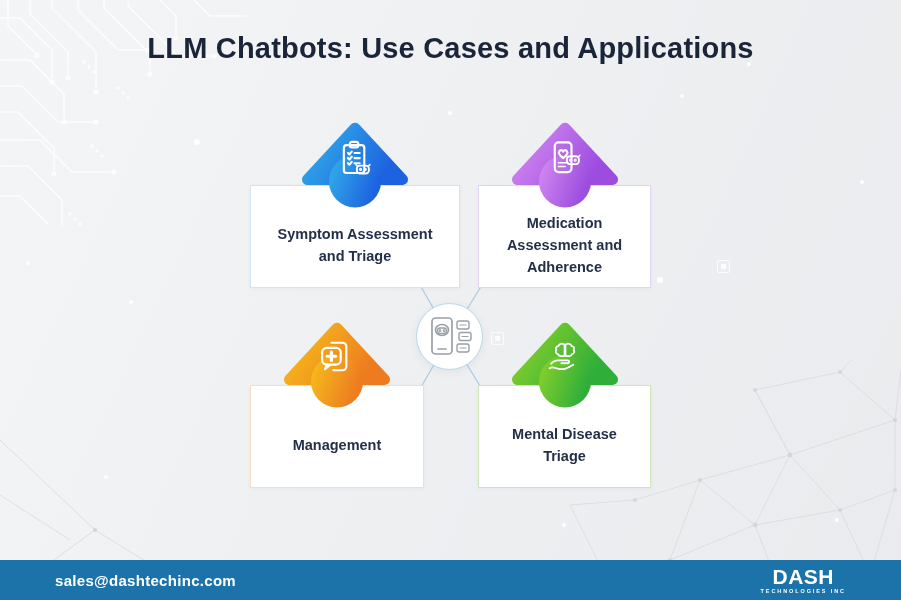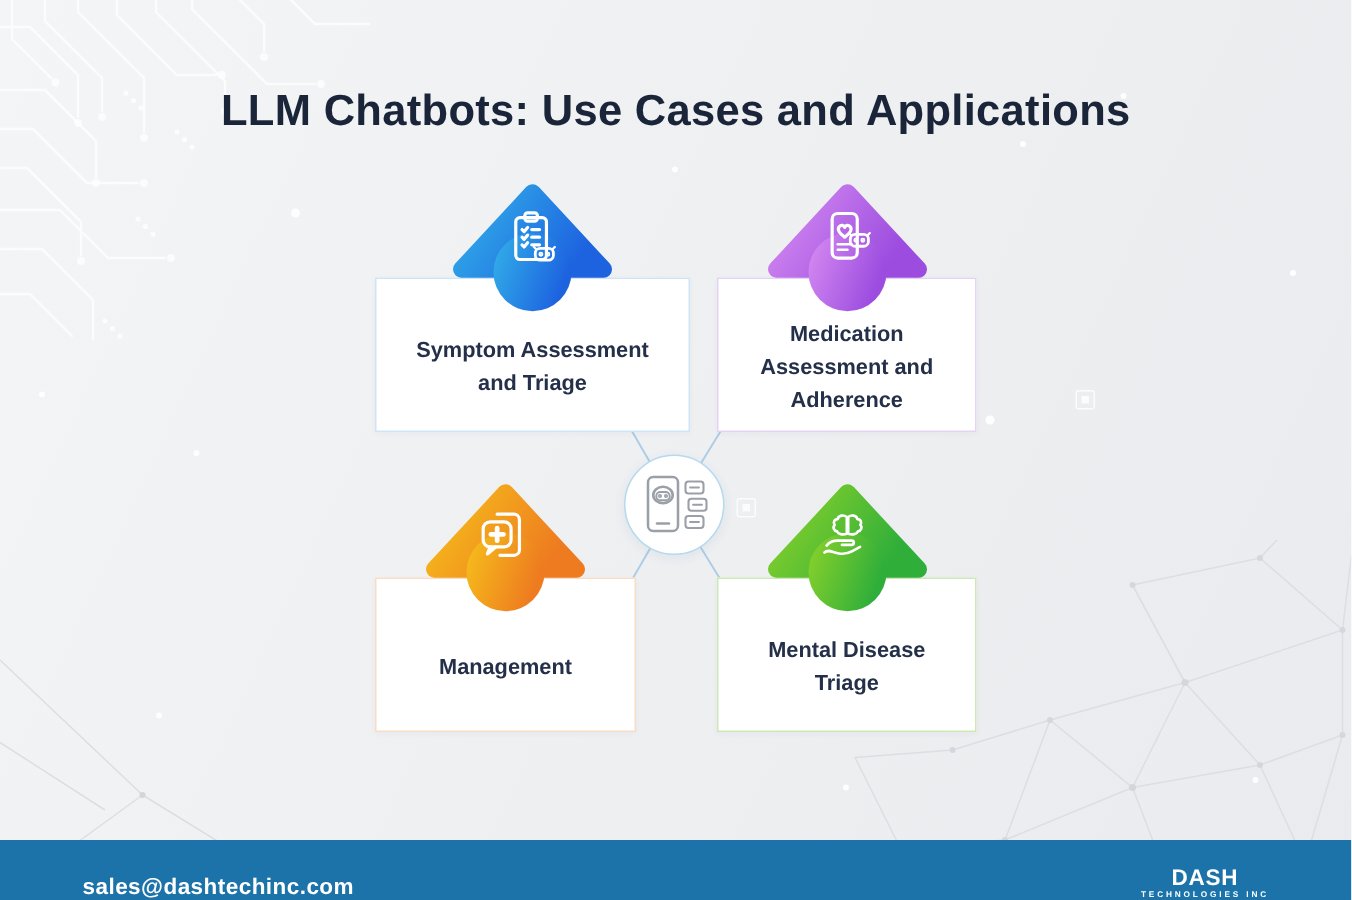--- a/index.html
+++ b/index.html
@@ -12,21 +12,21 @@
   
   .deco { position:absolute; pointer-events:none; }
   .circuit { left:0; top:0; }
   .mesh-br { right:0; bottom:0; }
   .mesh-bl { left:0; bottom:30px; }
   .dot { position:absolute; border-radius:50%; background:rgba(255,255,255,.9); }
   .sq-outline { position:absolute; border:1.5px solid rgba(255,255,255,.8); border-radius:2px;
     display:flex; align-items:center; justify-content:center; }
   .sq-outline::after { content:""; width:5px; height:5px; background:rgba(255,255,255,.8); }
   
-  .title { position:absolute; top:58px; left:0; width:100%; text-align:center;
+  .title { position:absolute; top:32px; left:0; width:100%; text-align:center;
     font-size:29px; font-weight:700; color:#1a2539; letter-spacing:.2px; }
   
   .connectors { position:absolute; left:395px; top:270px; }
   
   .card-group { position:absolute; }
   .pos-0 { left:250px; top:185px; width:210px; height:103px; }
   .pos-1 { left:478px; top:185px; width:173px; height:103px; }
   .pos-2 { left:250px; top:385px; width:174px; height:103px; }
   .pos-3 { left:478px; top:385px; width:173px; height:103px; }
   .card-box { position:absolute; inset:0; background:#ffffff; border:1px solid #e2e6ea;
@@ -36,24 +36,24 @@
   .card-line:empty { display:none; }
   .arrow { position:absolute; left:50%; transform:translateX(-50%); top:-65px;
     width:112px; height:93px; z-index:3; }
   
   .center-circle { position:absolute; left:416px; top:303px; width:67px; height:67px;
     background:#ffffff; border:1.5px solid #b5d9ef; border-radius:50%; z-index:4;
     display:flex; align-items:center; justify-content:center;
     box-shadow:0 2px 8px rgba(60,90,130,.08); }
   
   .footer { position:absolute; left:0; bottom:0; width:100%; height:40px; background:#1b73a9;
-    display:flex; align-items:flex-end; justify-content:space-between; padding:0 55px; z-index:5; }
+    display:flex; align-items:center; justify-content:space-between; padding:0 55px; z-index:5; }
   .footer-text { color:#ffffff; font-size:15px; font-weight:700; letter-spacing:.3px; }
   .logo { display:flex; flex-direction:column; align-items:center; line-height:1; }
-  .logo-title { color:#ffffff; font-size:15px; font-weight:800; letter-spacing:.5px; }
+  .logo-title { color:#ffffff; font-size:21px; font-weight:800; letter-spacing:.5px; }
   .logo-sub { color:#ffffff; font-size:5.5px; font-weight:700; letter-spacing:1.9px; margin-top:2px; }
   .icon-stroke { stroke:#ffffff; fill:none; stroke-width:2.3; stroke-linecap:round; stroke-linejoin:round; }
   .gray-stroke { stroke:#9aa0a8; fill:none; stroke-width:1.7; stroke-linecap:round; stroke-linejoin:round; }
 </style>
 </head>
 <body>
 
 <div class="page">
 
   <svg class="deco circuit" width="250" height="230" viewBox="0 0 250 230">

